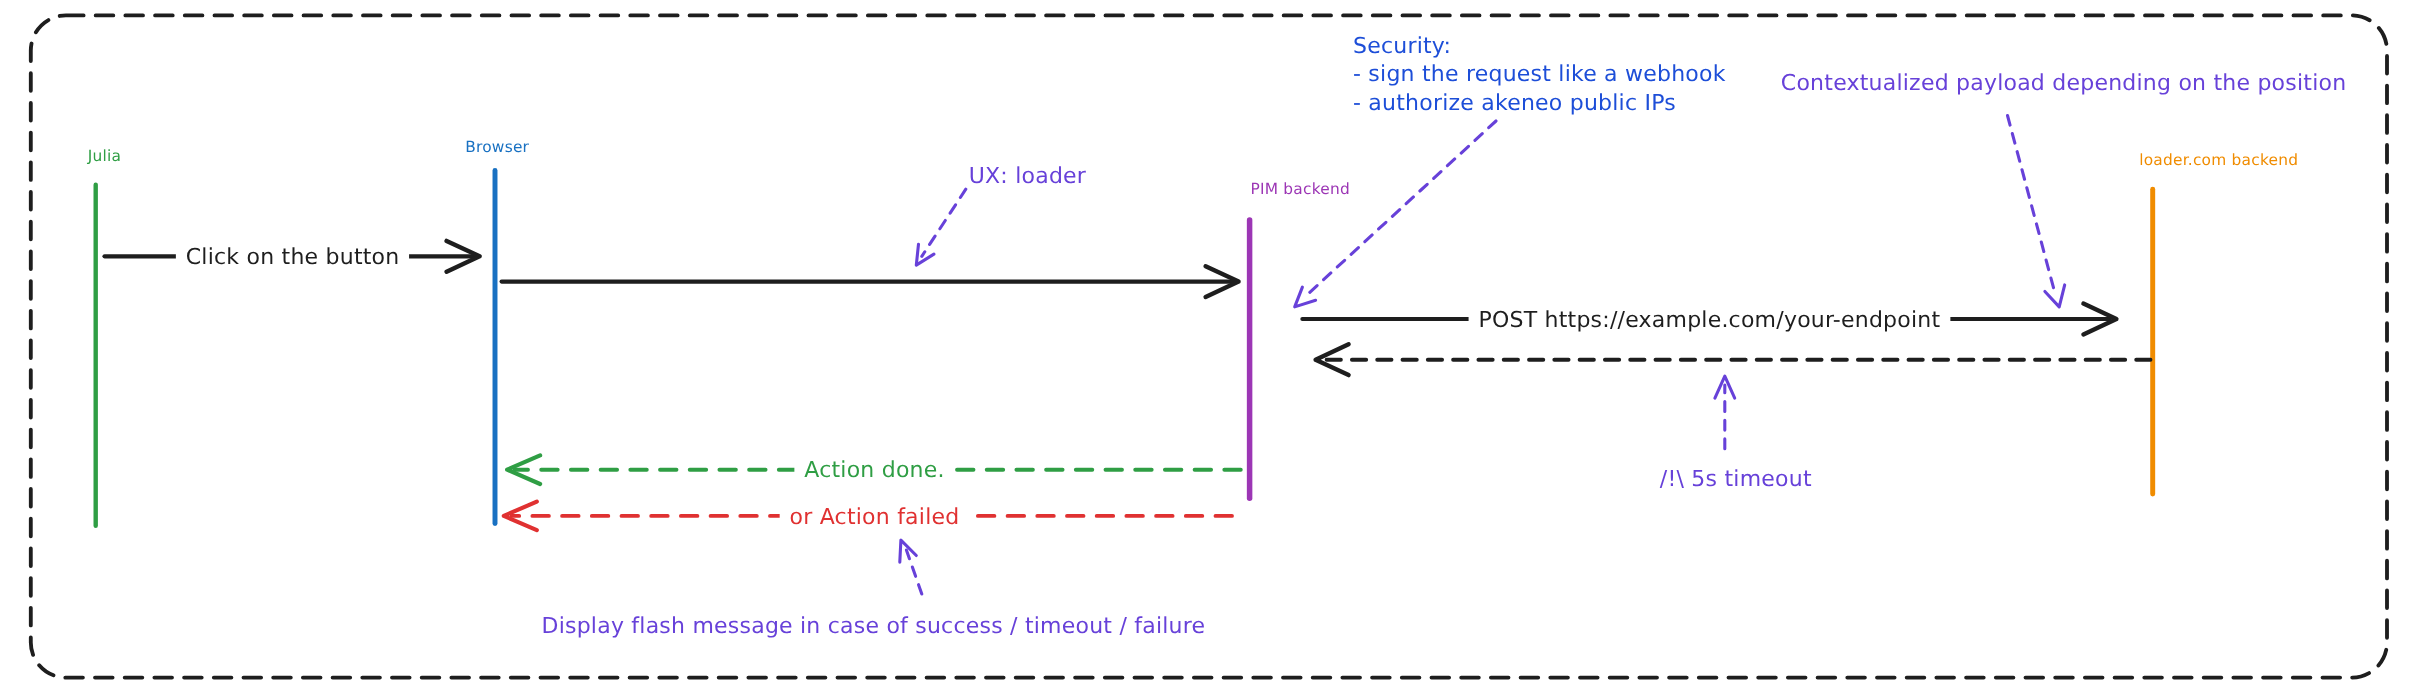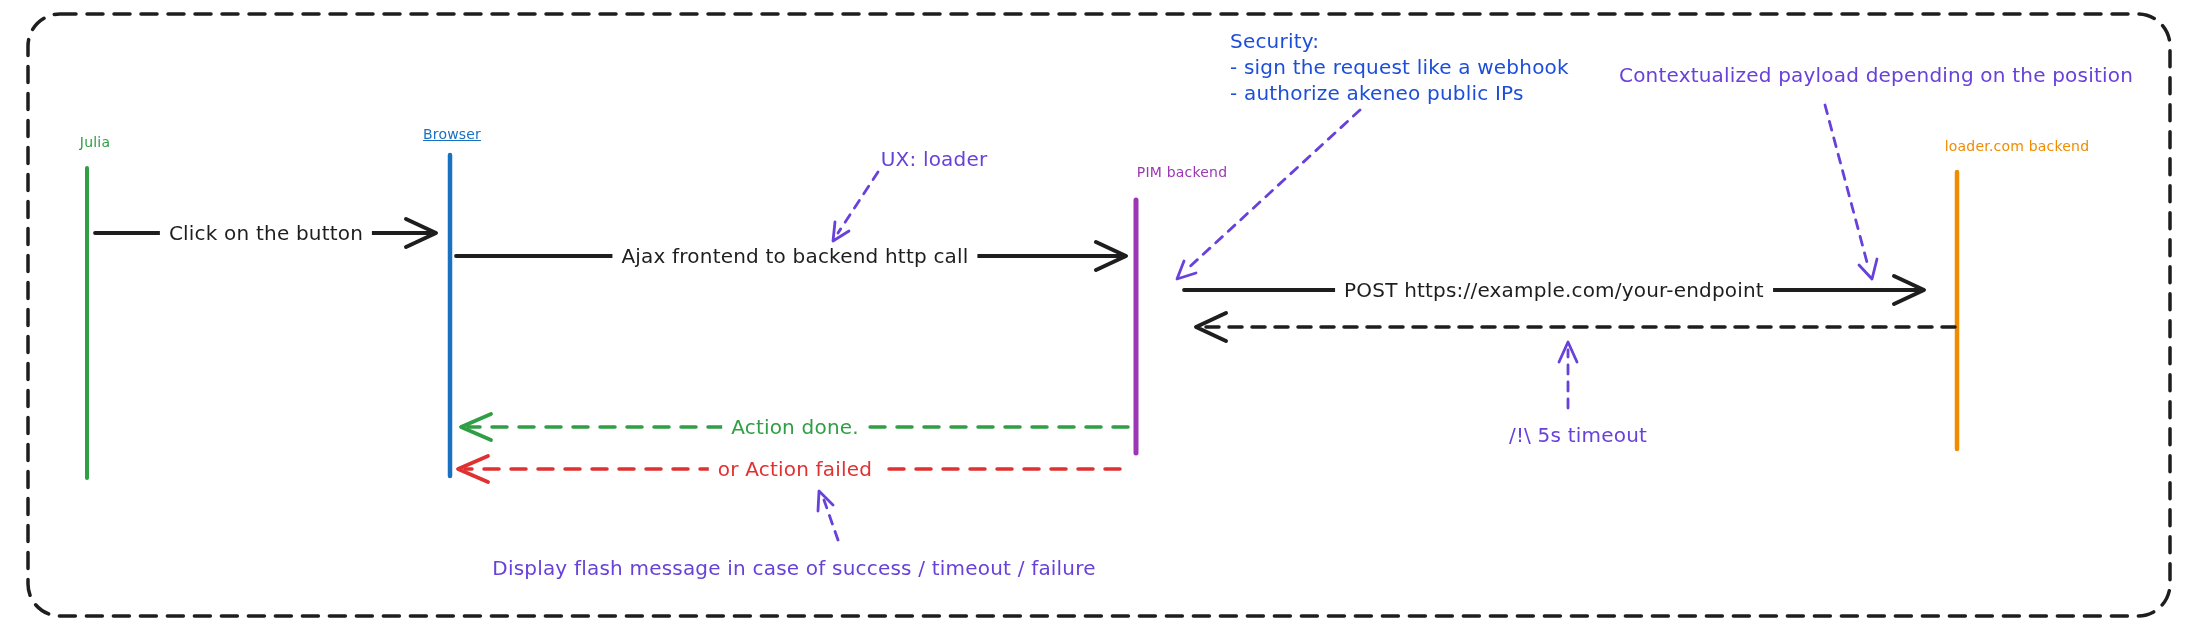--- a/index.html
+++ b/index.html
@@ -18,21 +18,21 @@
     transform: translate(-50%, -50%);
     font-size: 20px;
     letter-spacing: 0.2px;
     white-space: nowrap;
     color: #1e1e1e;
   }
   .on-line { background: #ffffff; padding: 0 9px; }
   .actor { font-size: 14px; }
   .title-label { font-size: 21px; }
   .c-green  { color: #2f9e44; }
-  .c-blue   { color: #1971c2; text-decoration: underline; }
+  .c-blue   { color: #1971c2; }
   .c-purple { color: #9c36b5; }
   .c-orange { color: #f08c00; }
   .c-violet { color: #6741d9; }
   .c-red    { color: #e03131; }
   .note-block {
     position: absolute;
     font-size: 20px;
     line-height: 26px;
     letter-spacing: 0.2px;
     white-space: nowrap;
@@ -87,21 +87,20 @@
     <polyline points="833,505 819,491 818,511" stroke="#6741d9" stroke-width="2.8"></polyline>
   </svg>
 
 
   <div class="label actor c-green" style="left:95px; top:142px;">Julia</div>
   <div class="label actor c-blue" style="left:452px; top:134px;">Browser</div>
   <div class="label actor c-purple" style="left:1182px; top:172px;">PIM backend</div>
   <div class="label actor c-orange" style="left:2017px; top:146px;">loader.com backend</div>
 
   <div class="label on-line" style="left:266px; top:233px;">Click on the button</div>
-  <div class="label on-line" style="left:795px; top:256px;">Ajax frontend to backend http call</div>
   <div class="label on-line" style="left:1554px; top:290px;">POST https://example.com/your-endpoint</div>
   <div class="label on-line c-green" style="left:795px; top:427px;">Action done.</div>
   <div class="label on-line c-red" style="left:795px; top:469px;">or Action failed</div>
 
   <div class="label c-violet" style="left:934px; top:159px;">UX: loader</div>
 
   <div class="note-block" style="left:1230px; top:28px;">
     <div>Security:</div>
     <div>- sign the request like a webhook</div>
     <div>- authorize akeneo public IPs</div>

